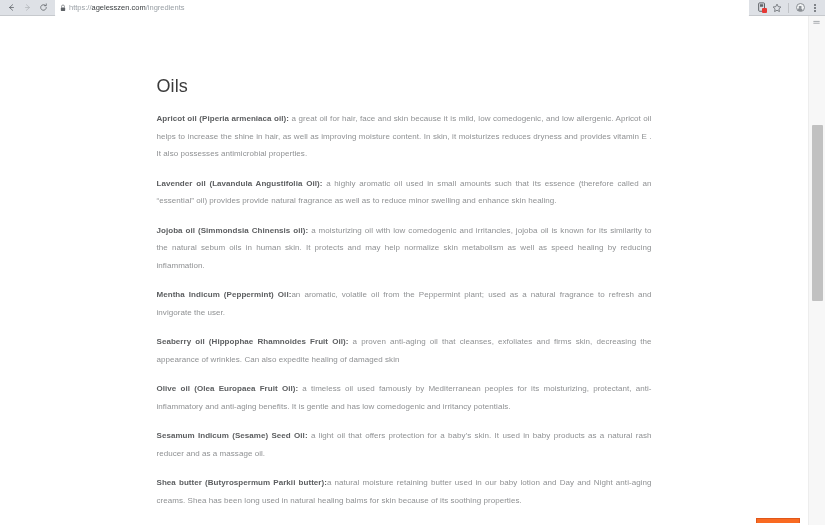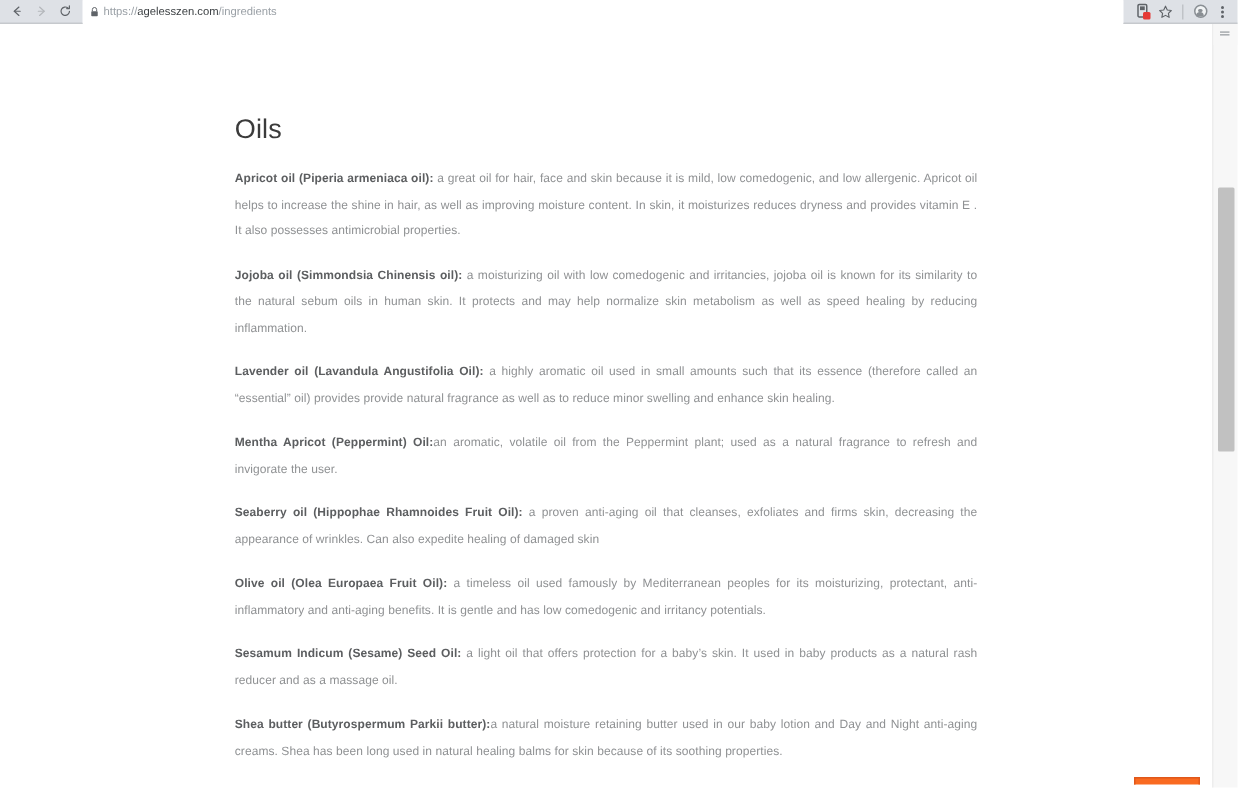--- a/index.html
+++ b/index.html
@@ -327,29 +327,29 @@
   <div class="content">
     <div class="article">
 
       <h1 class="section-title">Oils</h1>
 
       <p class="ingredient">
         <b>Apricot oil (Piperia armeniaca oil):</b><span> a great oil for hair, face and skin because it is mild, low comedogenic, and low allergenic. Apricot oil helps to increase the shine in hair, as well as improving moisture content. In skin, it moisturizes reduces dryness and provides vitamin E . It also possesses antimicrobial properties.</span>
       </p>
 
       <p class="ingredient">
+        <b>Lavender oil (Lavandula Angustifolia Oil):</b><span> a highly aromatic oil used in small amounts such that its essence (therefore called an “essential” oil) provides provide natural fragrance as well as to reduce minor swelling and enhance skin healing.</span>
+      </p>
+
+      <p class="ingredient">
         <b>Jojoba oil (Simmondsia Chinensis oil):</b><span> a moisturizing oil with low comedogenic and irritancies, jojoba oil is known for its similarity to the natural sebum oils in human skin. It protects and may help normalize skin metabolism as well as speed healing by reducing inflammation.</span>
       </p>
 
       <p class="ingredient">
-        <b>Lavender oil (Lavandula Angustifolia Oil):</b><span> a highly aromatic oil used in small amounts such that its essence (therefore called an “essential” oil) provides provide natural fragrance as well as to reduce minor swelling and enhance skin healing.</span>
-      </p>
-
-      <p class="ingredient">
-        <b>Mentha Apricot (Peppermint) Oil:</b><span>an aromatic, volatile oil from the Peppermint plant; used as a natural fragrance to refresh and invigorate the user.</span>
+        <b>Mentha Indicum (Peppermint) Oil:</b><span>an aromatic, volatile oil from the Peppermint plant; used as a natural fragrance to refresh and invigorate the user.</span>
       </p>
 
       <p class="ingredient">
         <b>Seaberry oil (Hippophae Rhamnoides Fruit Oil):</b><span> a proven anti-aging oil that cleanses, exfoliates and firms skin, decreasing the appearance of wrinkles. Can also expedite healing of damaged skin</span>
       </p>
 
       <p class="ingredient">
         <b>Olive oil (Olea Europaea Fruit Oil):</b><span> a timeless oil used famously by Mediterranean peoples for its moisturizing, protectant, anti-inflammatory and anti-aging benefits. It is gentle and has low comedogenic and irritancy potentials.</span>
       </p>
 

